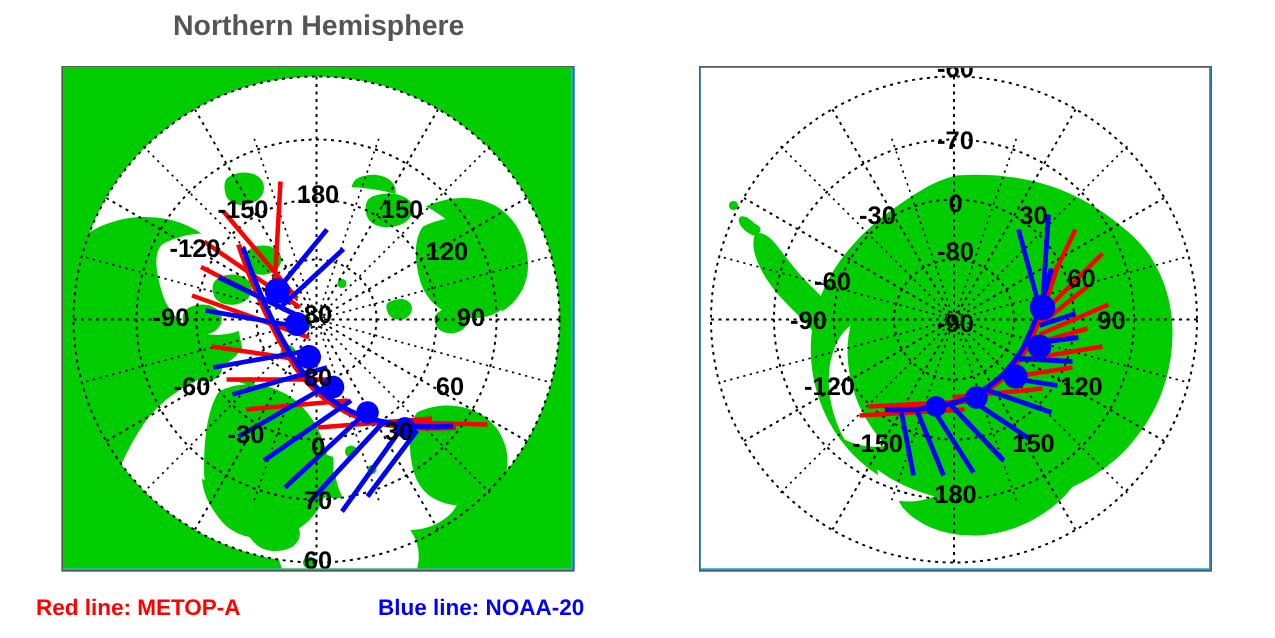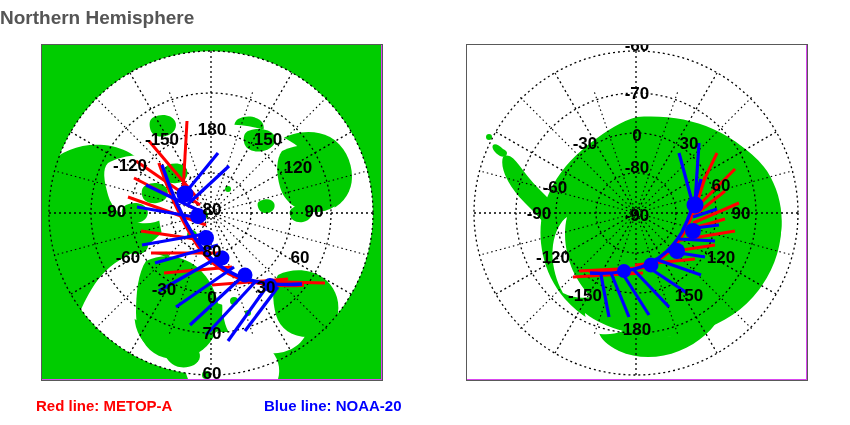--- a/index.html
+++ b/index.html
@@ -27,50 +27,51 @@
     height: 425px;
   }
   .panel-north { left: 0; }
   .panel-south { left: 425px; }
 
   .panel-title {
     position: absolute;
     top: 6px;
     left: 0;
     width: 425px;
+    text-align: center;
     font-size: 19px;
     font-weight: bold;
     color: #555555;
     letter-spacing: 0px;
     line-height: 24px;
     white-space: nowrap;
   }
 
   .plot-box {
     position: absolute;
     left: 41px;
     top: 44px;
     width: 342px;
     height: 337px;
     border: 1.6px solid #595959;
     box-sizing: border-box;
-    background: #d946ef;
+    background: #0ea5e9;
     overflow: hidden;
   }
 
   .plot-svg {
     position: absolute;
     left: 0;
     top: 0;
     display: block;
   }
 
   .legend-row {
     position: absolute;
-    left: 12px;
+    left: 0;
     top: 396px;
     width: 720px;
     height: 26px;
   }
   .legend-item {
     position: absolute;
     font-size: 15px;
     font-weight: bold;
     white-space: nowrap;
     line-height: 20px;

